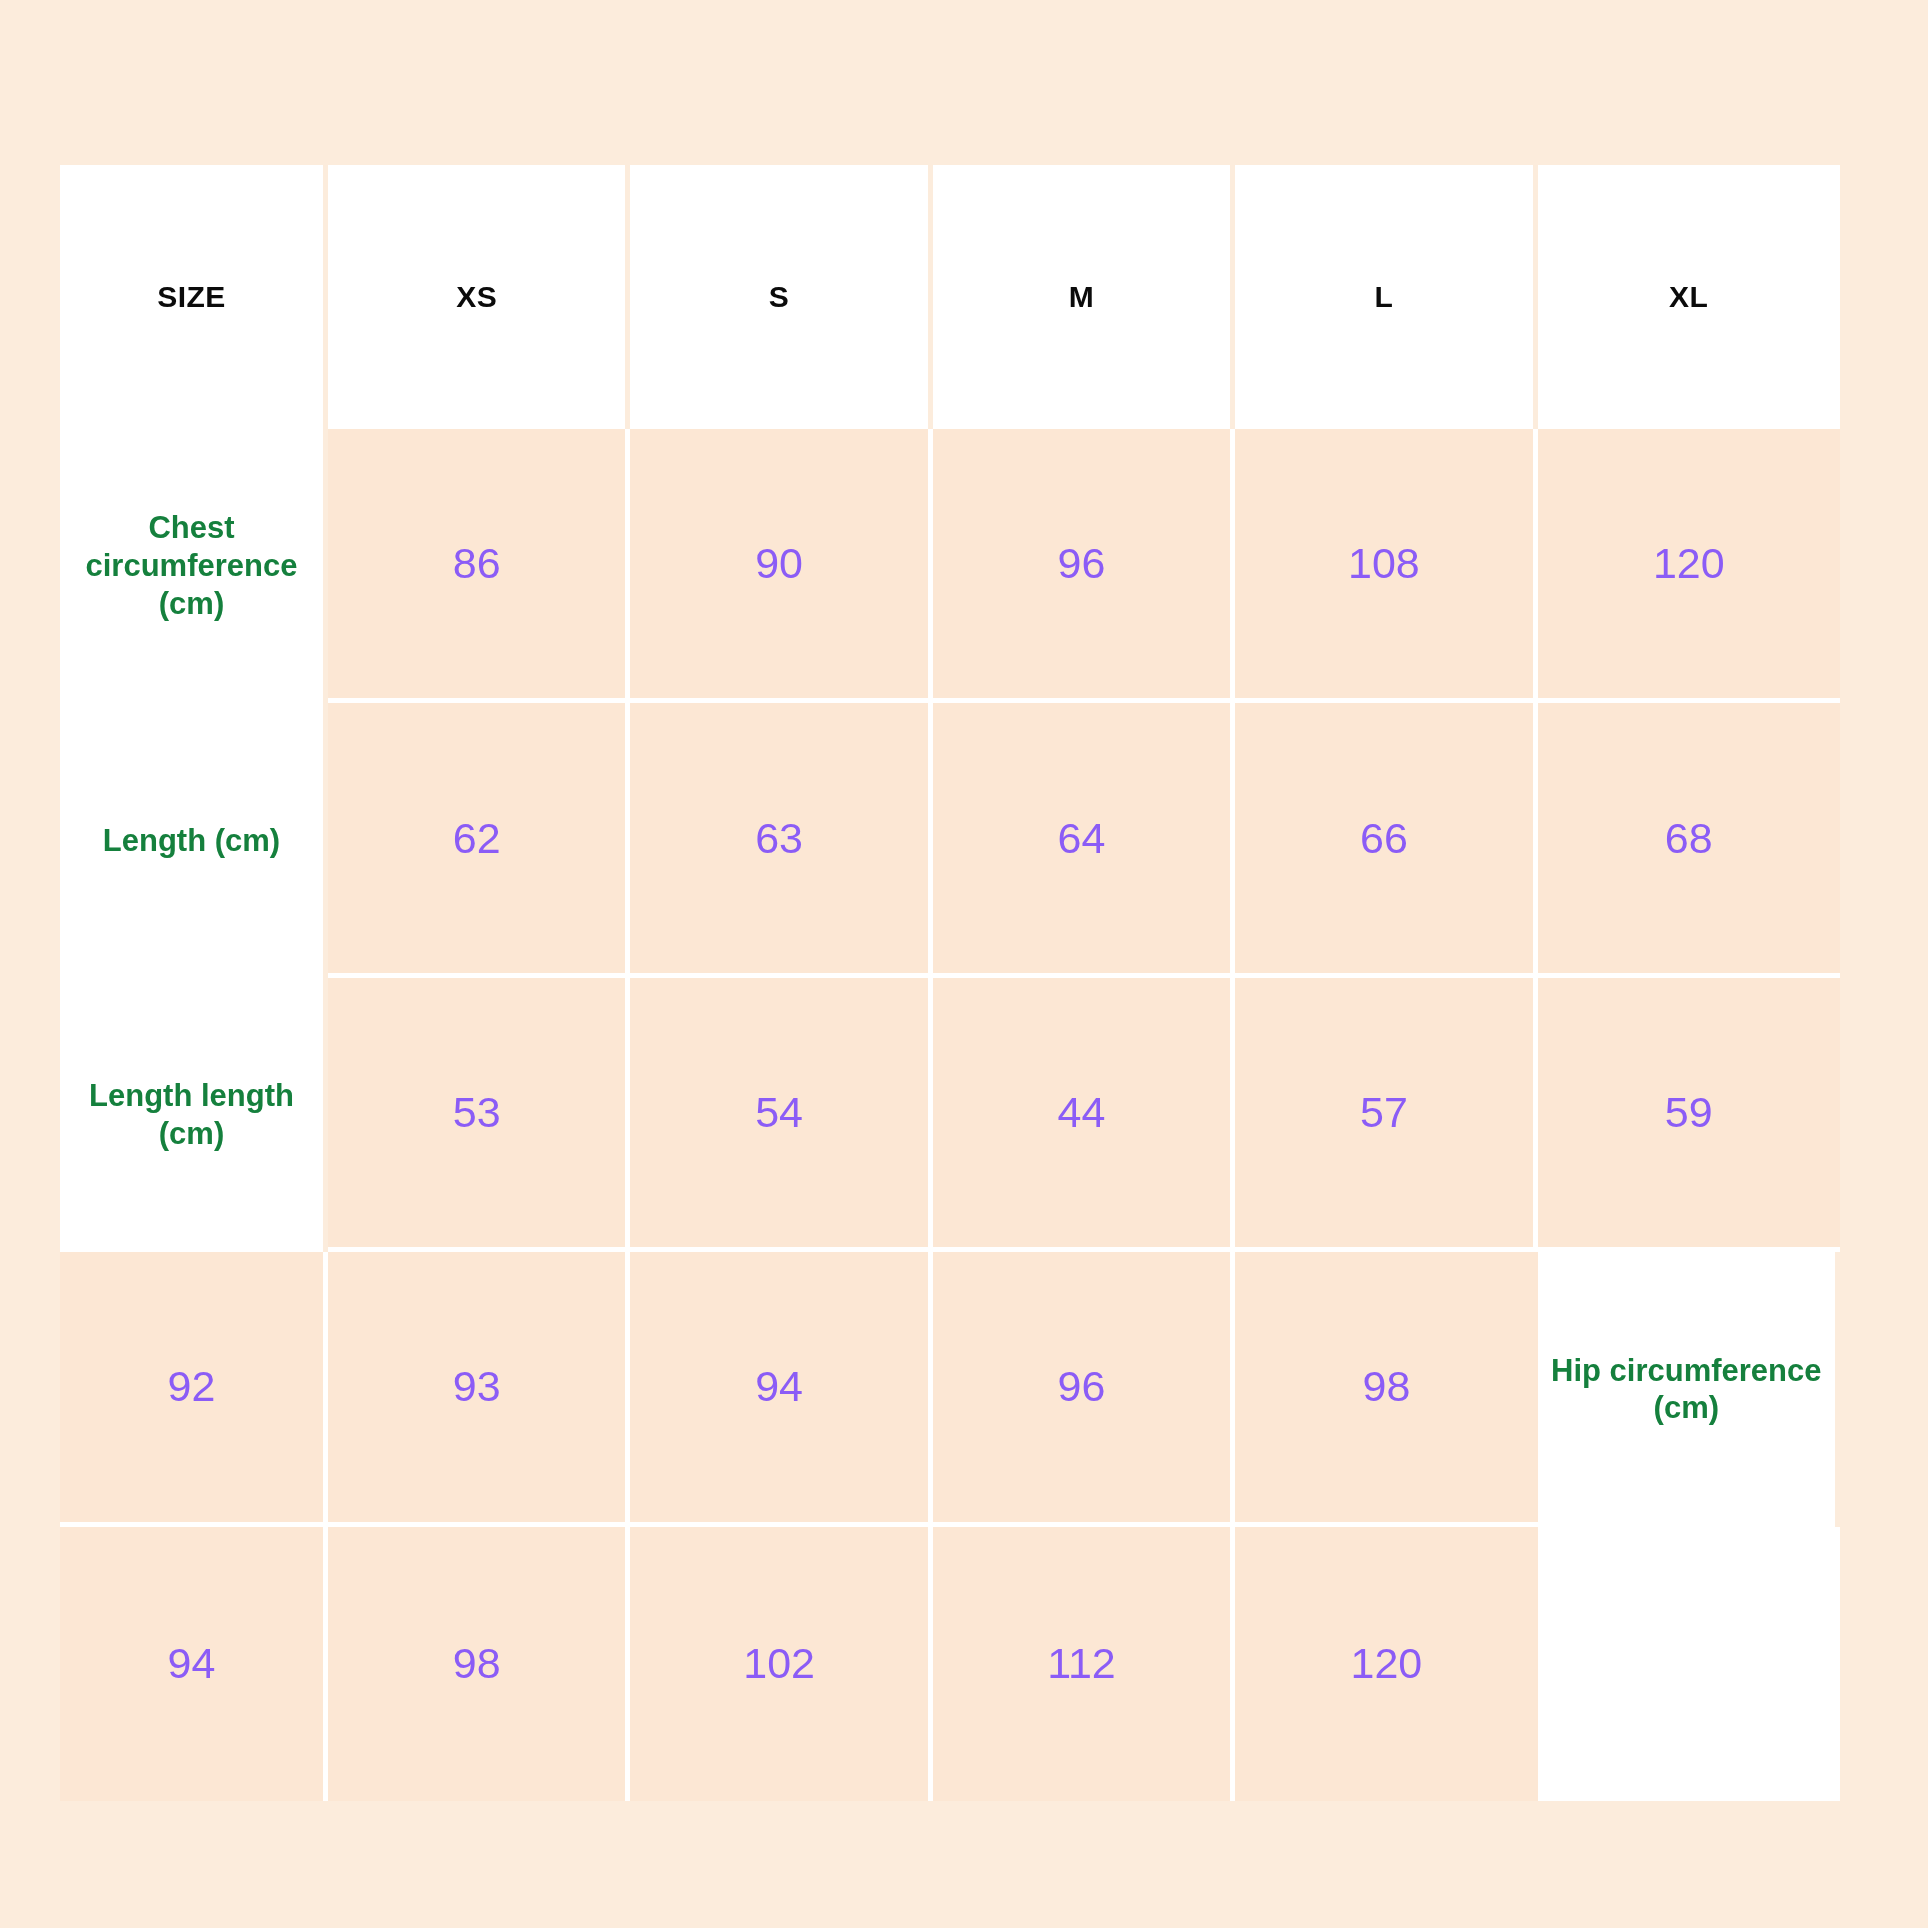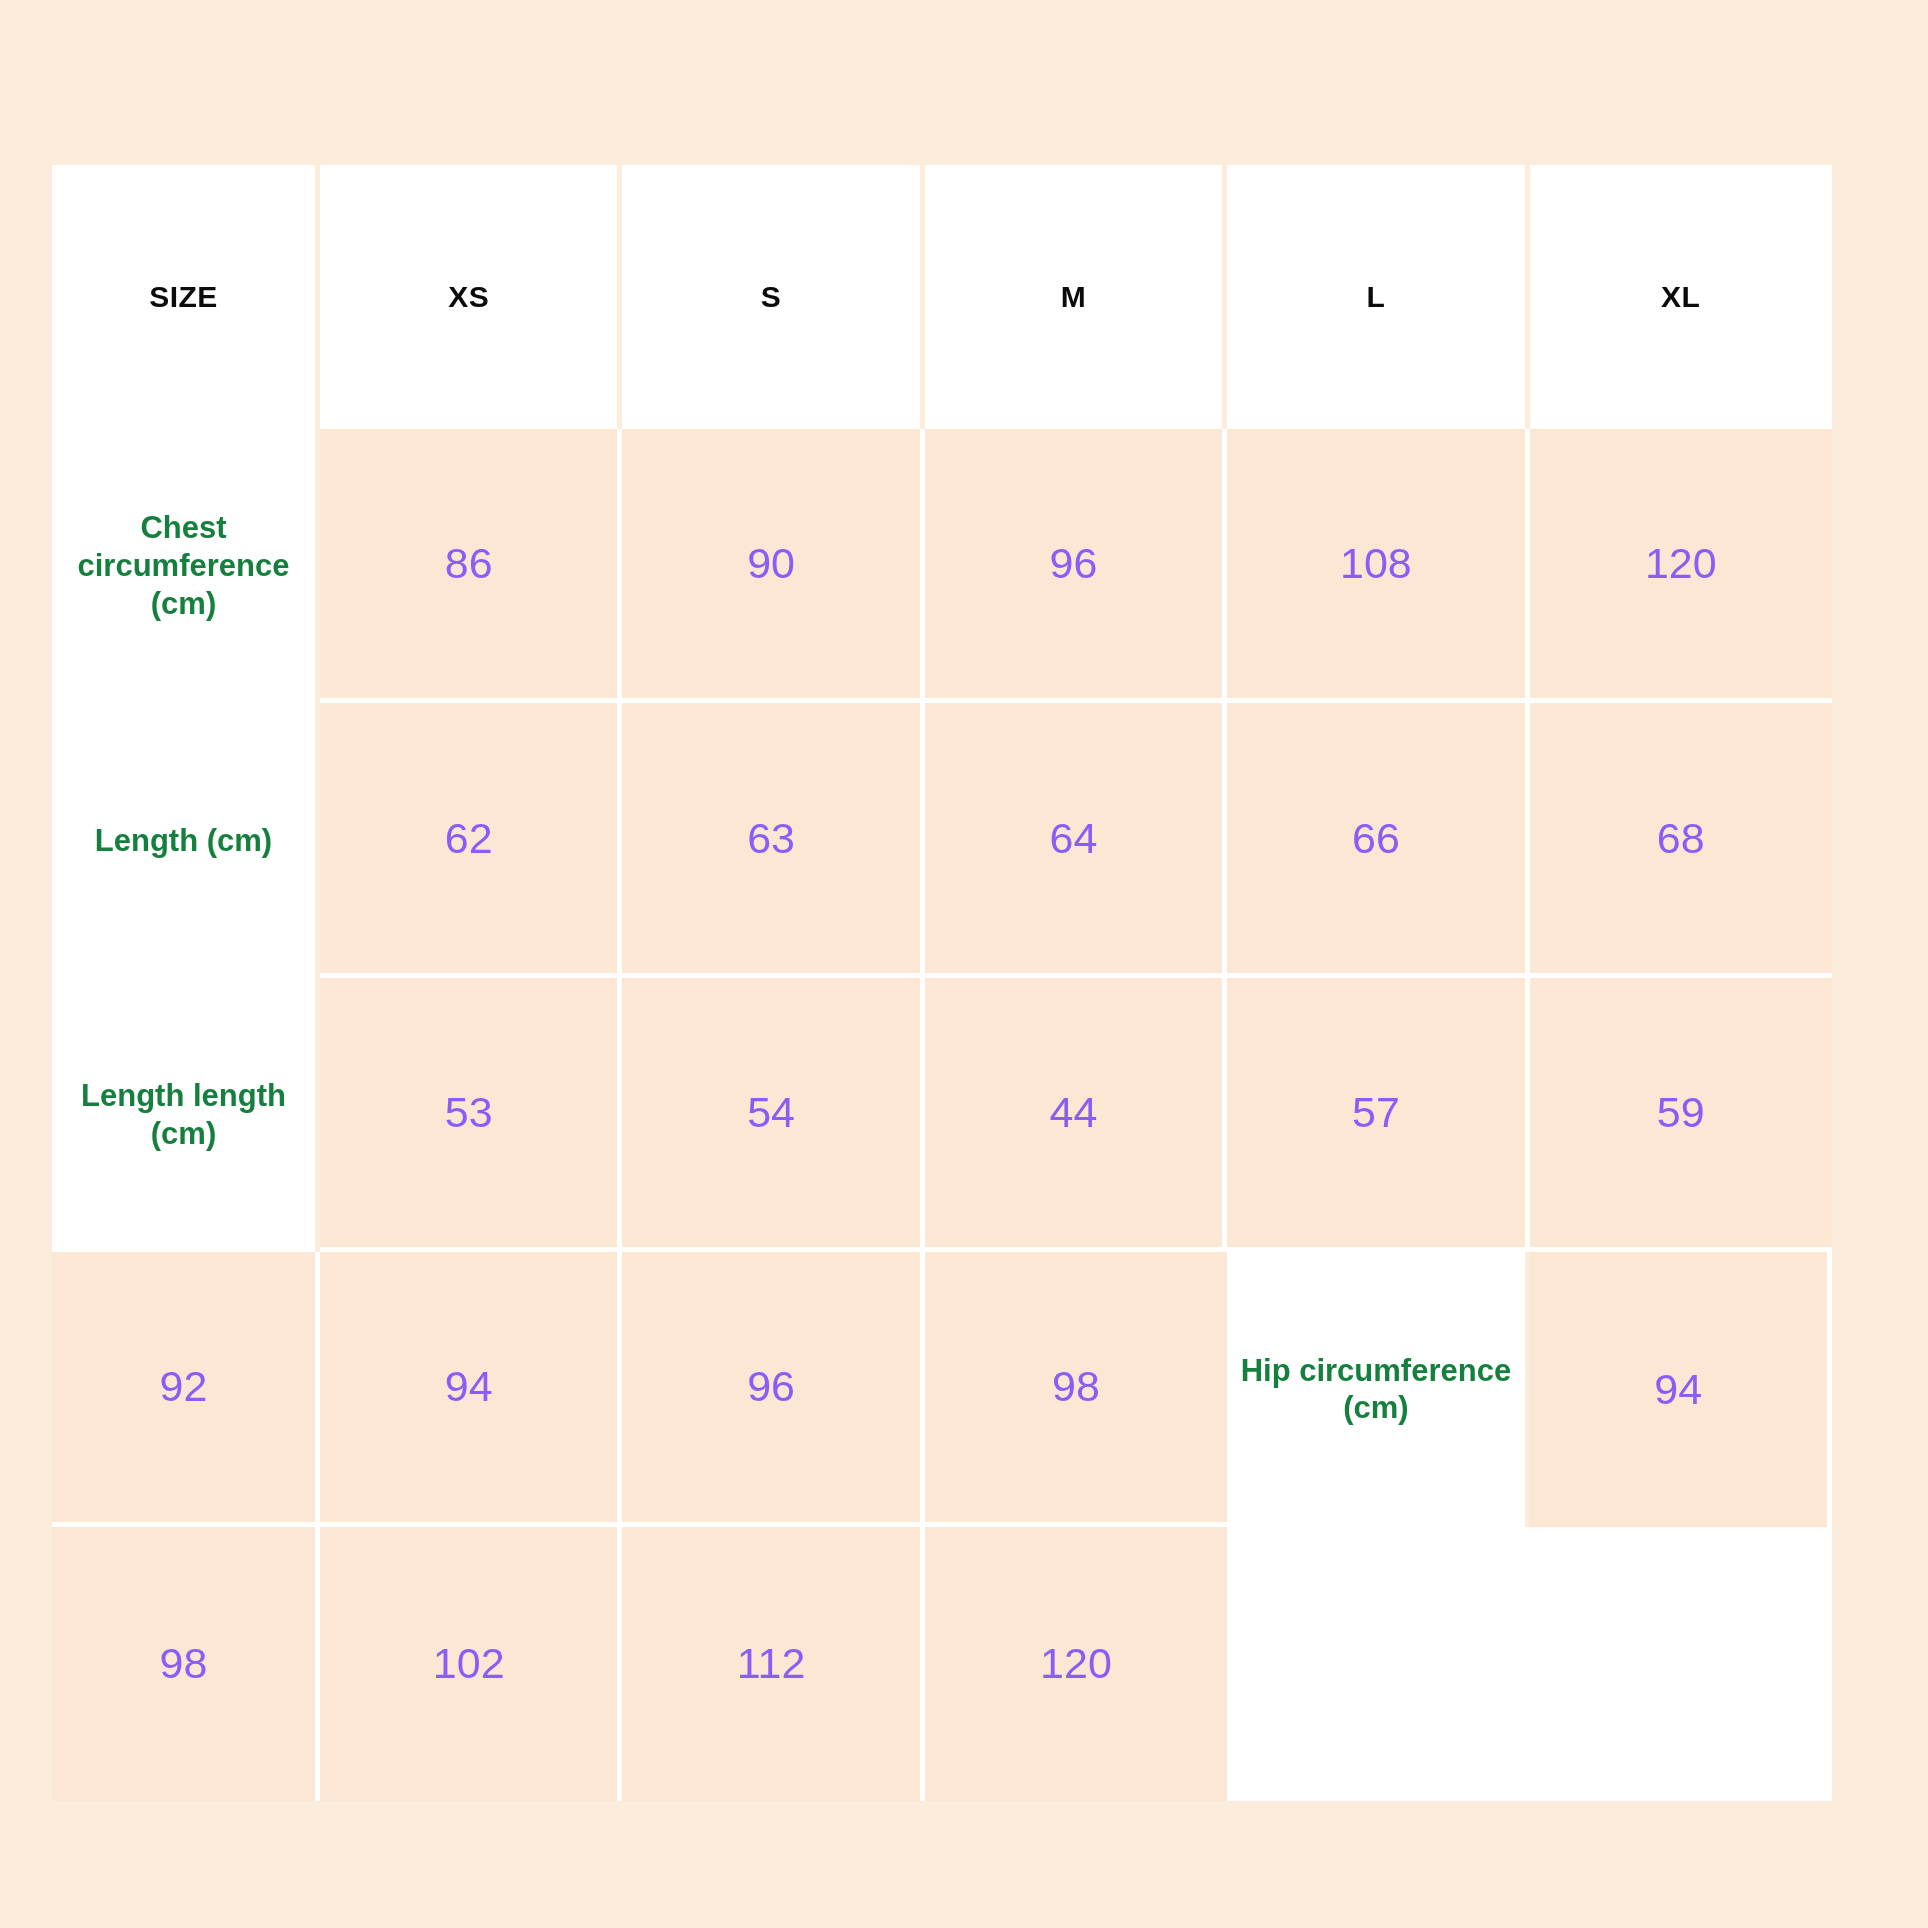--- a/index.html
+++ b/index.html
@@ -10,21 +10,21 @@
     width: 1928px;
     height: 1928px;
     background: #fcecdc;
     font-family: "Liberation Sans", sans-serif;
     overflow: hidden;
   }
 
   
   #size-chart {
     position: absolute;
-    left: 52px;
+    left: 60px;
     top: 165px;
     width: 1780px;
     height: 1636px;
     display: grid;
     grid-template-columns: 268px repeat(5, 1fr);
     grid-template-rows: 264px repeat(5, 1fr);
     background: #ffffff;
     box-sizing: border-box;
   }
 
@@ -108,20 +108,21 @@
   <div class="dcell lastcol">68</div>
 
   <div class="rcell">Length length (cm)</div>
   <div class="dcell">53</div>
   <div class="dcell">54</div>
   <div class="dcell">44</div>
   <div class="dcell">57</div>
   <div class="dcell lastcol">59</div>
 
   <div class="dcell">92</div>
+  <div class="dcell">93</div>
   <div class="dcell">94</div>
   <div class="dcell">96</div>
   <div class="dcell lastcol">98</div>
 
   <div class="rcell">Hip circumference (cm)</div>
   <div class="dcell lastrow">94</div>
   <div class="dcell lastrow">98</div>
   <div class="dcell lastrow">102</div>
   <div class="dcell lastrow">112</div>
   <div class="dcell lastcol lastrow">120</div>

